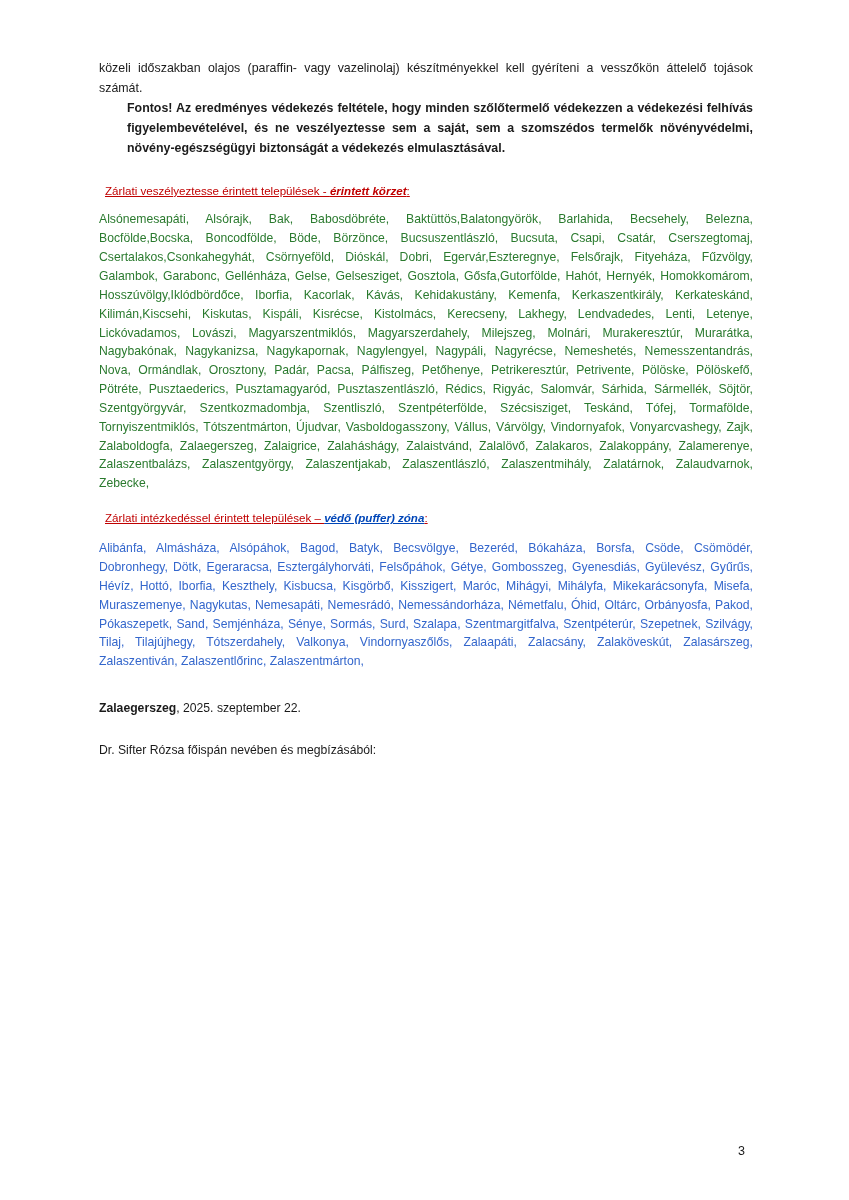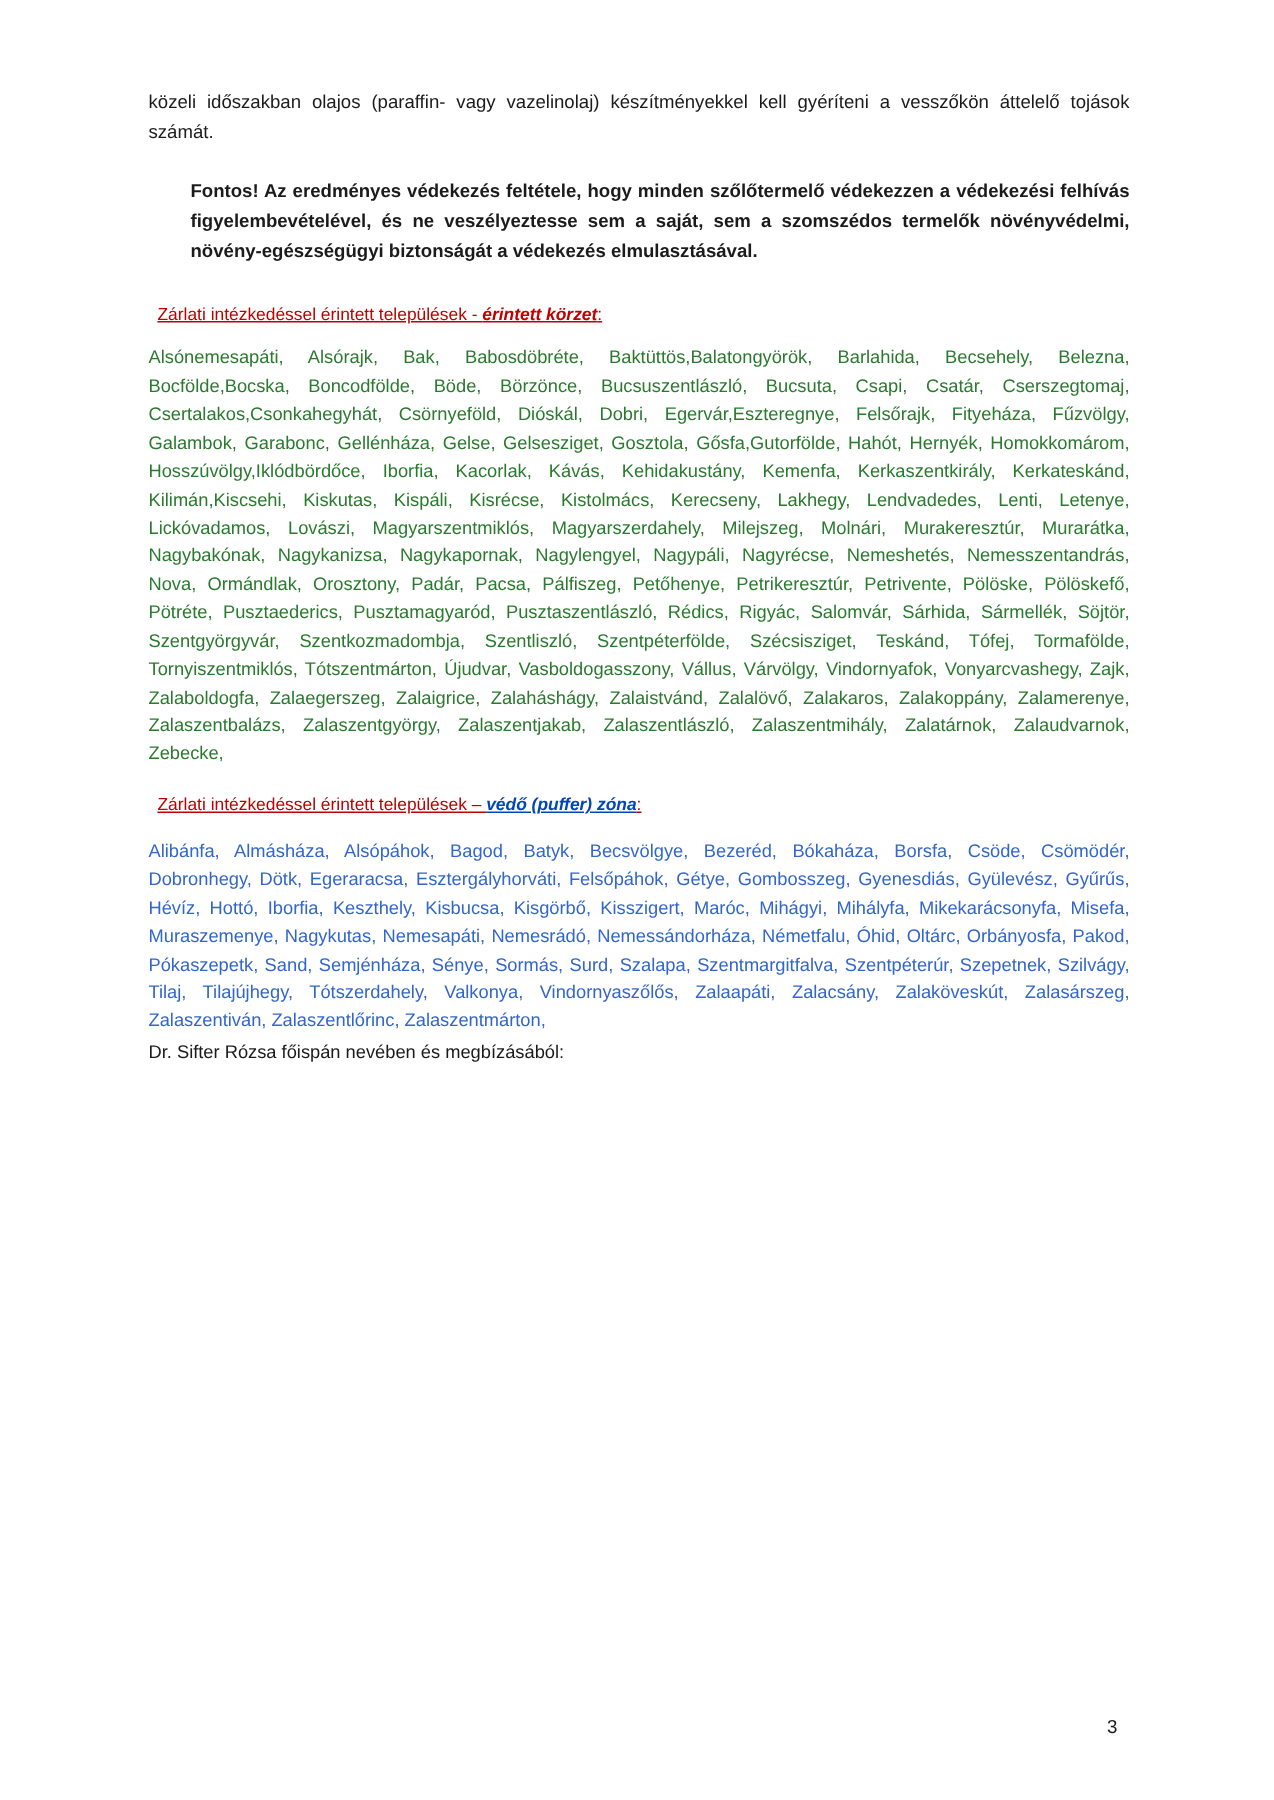--- a/index.html
+++ b/index.html
@@ -26,21 +26,20 @@
     margin: 0;
   }
   .para {
     font-size: 12.4px;
     line-height: 1.62;
     text-align: justify;
     text-justify: inter-word;
     color: #1b1b1b;
   }
   .para.intro {
-    margin-bottom: 19px;
   }
   .para.bold {
     font-weight: bold;
     margin-bottom: 26px;
     margin-left: 28px;
   }
   .heading-red {
     color: #c00000;
     font-size: 11.6px;
     margin-bottom: 13px;
@@ -88,21 +87,21 @@
     font-weight: bold;
     font-style: italic;
     text-decoration: underline;
   }
   .list-blue {
     color: #3366cc;
     font-size: 12.2px;
     line-height: 1.545;
     text-align: justify;
     text-justify: inter-word;
-    margin-bottom: 4px;
+    margin-bottom: 16px;
   }
   .list-blue.tail {
     text-align: left;
     margin-bottom: 30px;
   }
   .sign-place {
     font-size: 12.2px;
     margin-bottom: 28px;
     margin-top: 30px;
   }
@@ -127,30 +126,33 @@
 </head>
 <body>
 
 <div class="page">
 
   <p class="para intro">közeli időszakban olajos (paraffin- vagy vazelinolaj) készítményekkel kell gyéríteni a vesszőkön áttelelő tojások számát.</p>
 
   <p class="para bold">Fontos! Az eredményes védekezés feltétele, hogy minden szőlőtermelő védekezzen a védekezési felhívás figyelembevételével, és ne veszélyeztesse sem a saját, sem a szomszédos termelők növényvédelmi, növény-egészségügyi biztonságát a védekezés elmulasztásával.</p>
 
   <p class="heading-red">
-    <span class="u">Zárlati intézkedéssel érintett települések - </span><span class="u ital">érintett körzet</span><span class="u">:</span>
+    <span class="u">Zárlati veszélyeztesse érintett települések - </span><span class="u ital">érintett körzet</span><span class="u">:</span>
   </p>
 
   <p class="list-green">Alsónemesapáti, Alsórajk, Bak, Babosdöbréte, Baktüttös,Balatongyörök, Barlahida, Becsehely, Belezna, Bocfölde,Bocska, Boncodfölde, Böde, Börzönce, Bucsuszentlászló, Bucsuta, Csapi, Csatár, Cserszegtomaj, Csertalakos,Csonkahegyhát, Csörnyeföld, Dióskál, Dobri, Egervár,Eszteregnye, Felsőrajk, Fityeháza, Fűzvölgy, Galambok, Garabonc, Gellénháza, Gelse, Gelsesziget, Gosztola, Gősfa,Gutorfölde, Hahót, Hernyék, Homokkomárom, Hosszúvölgy,Iklódbördőce, Iborfia, Kacorlak, Kávás, Kehidakustány, Kemenfa, Kerkaszentkirály, Kerkateskánd, Kilimán,Kiscsehi, Kiskutas, Kispáli, Kisrécse, Kistolmács, Kerecseny, Lakhegy, Lendvadedes, Lenti, Letenye, Lickóvadamos, Lovászi, Magyarszentmiklós, Magyarszerdahely, Milejszeg, Molnári, Murakeresztúr, Murarátka, Nagybakónak, Nagykanizsa, Nagykapornak, Nagylengyel, Nagypáli, Nagyrécse, Nemeshetés, Nemesszentandrás, Nova, Ormándlak, Orosztony, Padár, Pacsa, Pálfiszeg, Petőhenye, Petrikeresztúr, Petrivente, Pölöske, Pölöskefő, Pötréte, Pusztaederics, Pusztamagyaród, Pusztaszentlászló, Rédics, Rigyác, Salomvár, Sárhida, Sármellék, Söjtör, Szentgyörgyvár, Szentkozmadombja, Szentliszló, Szentpéterfölde, Szécsisziget, Teskánd, Tófej, Tormafölde, Tornyiszentmiklós, Tótszentmárton, Újudvar, Vasboldogasszony, Vállus, Várvölgy, Vindornyafok, Vonyarcvashegy, Zajk, Zalaboldogfa, Zalaegerszeg, Zalaigrice, Zalaháshágy, Zalaistvánd, Zalalövő, Zalakaros, Zalakoppány, Zalamerenye, Zalaszentbalázs, Zalaszentgyörgy, Zalaszentjakab, Zalaszentlászló, Zalaszentmihály, Zalatárnok, Zalaudvarnok, Zebecke,</p>
 
 
   <p class="heading-blue">
     <span class="u">Zárlati intézkedéssel érintett települések – </span><span class="blue">védő (puffer) zóna</span><span class="u">:</span>
   </p>
 
   <p class="list-blue">Alibánfa, Almásháza, Alsópáhok, Bagod, Batyk, Becsvölgye, Bezeréd, Bókaháza, Borsfa, Csöde, Csömödér, Dobronhegy, Dötk, Egeraracsa, Esztergályhorváti, Felsőpáhok, Gétye, Gombosszeg, Gyenesdiás, Gyülevész, Gyűrűs, Hévíz, Hottó, Iborfia, Keszthely, Kisbucsa, Kisgörbő, Kisszigert, Maróc, Mihágyi, Mihályfa, Mikekarácsonyfa, Misefa, Muraszemenye, Nagykutas, Nemesapáti, Nemesrádó, Nemessándorháza, Németfalu, Óhid, Oltárc, Orbányosfa, Pakod, Pókaszepetk, Sand, Semjénháza, Sénye, Sormás, Surd, Szalapa, Szentmargitfalva, Szentpéterúr, Szepetnek, Szilvágy, Tilaj, Tilajújhegy, Tótszerdahely, Valkonya, Vindornyaszőlős, Zalaapáti, Zalacsány, Zalaköveskút, Zalasárszeg, Zalaszentiván, Zalaszentlőrinc, Zalaszentmárton,</p>
 
+  <p class="sign-place">
+    <b>Zalaegerszeg</b><span>, 2025. szeptember 22.</span>
+  </p>
 
   <p class="sign-line">Dr. Sifter Rózsa főispán nevében és megbízásából:</p>
 
 
   <div class="page-number">3</div>
 </div>
 
 </body></html>

